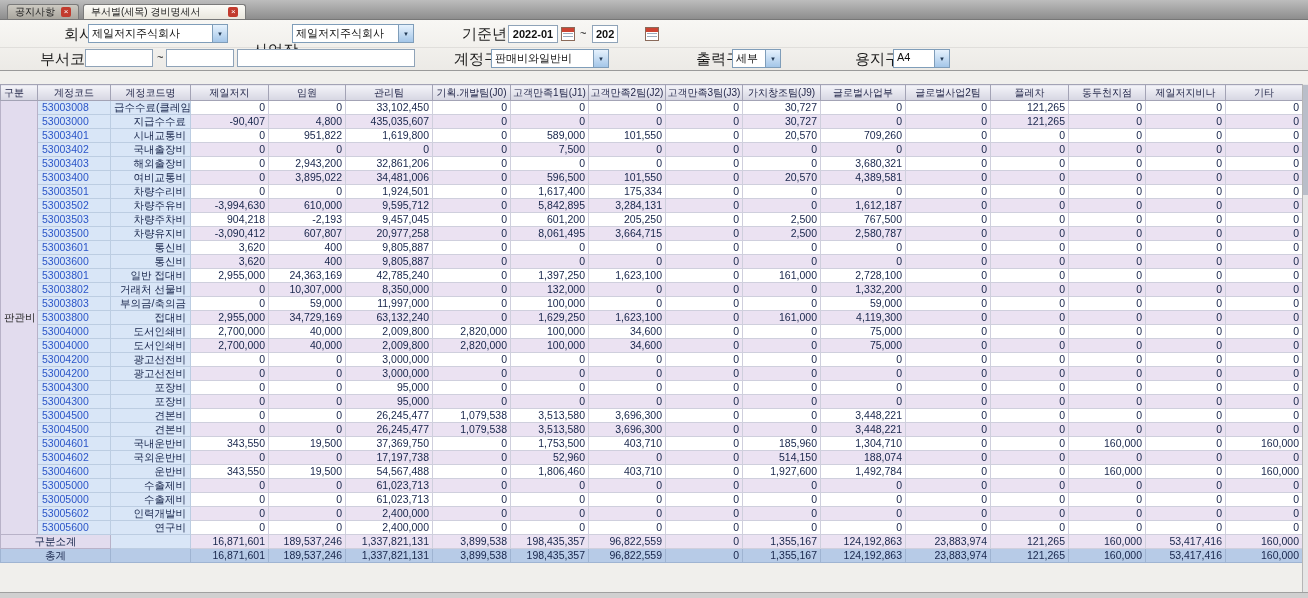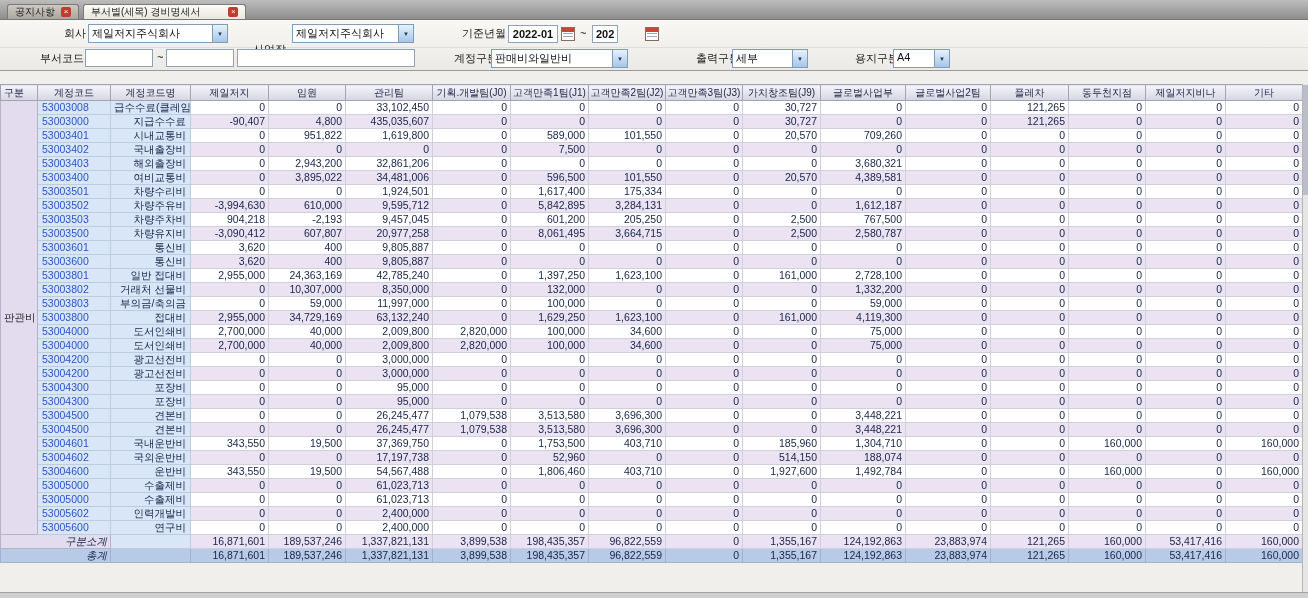--- a/index.html
+++ b/index.html
@@ -13,21 +13,21 @@
   .tab.active { background:linear-gradient(#fcfbf7,#e9e6dd);gap:28px; }
   .tab-close { width:10px; height:10px; background:#c23b2e; color:#fff; font-size:8px; line-height:10px; text-align:center; border-radius:2px; cursor:pointer; }
 
   
   .menubar { height:16px; background:linear-gradient(#efefef,#d2d2d2); border-bottom:1px solid #a8a8a8; display:flex; align-items:center; }
   .menu-open { margin-left:4px; background:linear-gradient(#b0434c,#8c2730); border:1px solid #6c1f27; color:#fff; font-size:7.5px; font-weight:bold; padding:1px 8px 2px; border-radius:8px; letter-spacing:.5px; cursor:pointer; white-space:nowrap; }
 
   
   .filters { position:relative; height:51px; background:linear-gradient(#f8f7f4,#eceae6); border-bottom:1px solid #9a9a9a; }
   .filters .sep { position:absolute; top:27px; left:0; right:0; border-top:1px solid #e0dedb; }
-  .f-label { position:absolute; font-size:11px; color:#1a1a1a; height:19px; line-height:19px; white-space:nowrap; }
+  .f-label { position:absolute; font-size:15px; color:#1a1a1a; height:19px; line-height:19px; white-space:nowrap; }
   .combo { position:absolute; height:19px; border:1px solid #7f9db9; background:#fff; display:flex; align-items:stretch; font-size:11px; color:#111; cursor:pointer; }
   .combo-text { flex:1; padding:1px 3px 0; white-space:nowrap; overflow:hidden; }
   .combo-arrow { width:15px; border-left:1px solid #7f9db9; background:linear-gradient(#e6f2fd,#a4c6e8); font-size:6px; color:#223a55; display:flex; align-items:center; justify-content:center; }
   .tbox { position:absolute; height:18px; border:1px solid #8fa3b8; background:#fff; font-size:11px; padding:0 3px; font-family:inherit; color:#111; }
   .date-box { text-align:center; font-weight:bold; }
   .tilde { position:absolute; font-size:11px; color:#111; }
   .cal { position:absolute; width:14px; height:14px; background:#fff; border:1px solid #8a6a5a; cursor:pointer; }
   .cal::before { content:""; display:block; height:4px; background:#cc4433; }
   .cal::after { content:""; display:block; margin:1px; height:6px; background:repeating-linear-gradient(#9aabbd 0 1px, transparent 1px 3px); }
 
@@ -35,21 +35,21 @@
   .grid-wrap { position:absolute; top:84px; left:0; width:1302px; bottom:6px; overflow:hidden; }
   table { border-collapse:collapse; table-layout:fixed; width:1302px; }
   th { height:16px; background:linear-gradient(#f4f4f9,#d6d6e2); border:1px solid #a3a3b5; font-size:10px; font-weight:normal; color:#1d2145; padding:0 1px; overflow:hidden; white-space:nowrap; }
   th.first { text-align:left; padding-left:3px; }
   td { height:14px; line-height:13px; border:1px solid #cfcfdd; font-size:10.5px; color:#16244a; padding:0 3px; white-space:nowrap; overflow:hidden; }
   td.num { text-align:right; background:#fff; }
   tr.alt td.num { background:#ebe2f2; }
   td.code { background:#d9e6f7; color:#2a55c8; border-color:#bccde2; padding-left:4px; }
   td.name { background:#d9e6f7; text-align:right; border-color:#bccde2; padding-right:4px; }
   td.group { background:#e2dcee; vertical-align:middle; text-align:left; color:#222; border-color:#b8b2c8; padding-left:3px; }
-  td.rowlabel { text-align:right; padding-left:3px;font-style:italic; }
+  td.rowlabel { text-align:center; padding-left:3px; }
   tr.subtotal td.num { background:#ebe2f2; }
   tr.subtotal td.rowlabel { background:#e2dcee; border-color:#b8b2c8; }
   tr.subtotal td.name { background:#d9e6f7; }
   tr.total td { background:#b7cbe7; border-color:#9fb4d2; }
   .vscroll { position:absolute; top:84px; right:0; width:6px; bottom:6px; background:#e6e6e6; border-left:1px solid #b5b5b5; cursor:pointer; }
   .vthumb { margin:1px 0 0; width:100%; height:110px; background:#b9bec9; }
   .hscroll { position:absolute; left:0; bottom:0; width:100%; height:6px; background:#d0d0d0; border-top:1px solid #a0a0a0; cursor:pointer; }
 </style>
 </head>
 <body>
@@ -90,27 +90,27 @@
     <input class="tbox date-box" style="left: 592px; top: 5px; width: 26px;" value="2022-12">
     <span class="cal" style="left:645px; top:7px;"></span>
 
     <span class="f-label" style="left:40px; top:29px;">부서코드</span>
     <input class="tbox" style="left: 85px; top: 29px; width: 68px;" value="">
     <span class="tilde" style="left:157px; top:31px;">~</span>
     <input class="tbox" style="left: 166px; top: 29px; width: 68px;" value="">
     <input class="tbox" style="left: 237px; top: 29px; width: 178px;" value="">
 
     <span class="f-label" style="left:454px; top:29px;">계정구분</span>
-    <div class="combo" style="left:491px; top:29px; width:137px;">
+    <div class="combo" style="left:491px; top:29px; width:118px;">
       <span class="combo-text">판매비와일반비</span>
       <span class="combo-arrow">▼</span>
     </div>
 
     <span class="f-label" style="left:696px; top:29px;">출력구분</span>
-    <div class="combo" style="left:732px; top:29px; width:76px;">
+    <div class="combo" style="left:732px; top:29px; width:49px;">
       <span class="combo-text">세부</span>
       <span class="combo-arrow">▼</span>
     </div>
 
     <span class="f-label" style="left:855px; top:29px;">용지구분</span>
     <div class="combo" style="left:893px; top:29px; width:57px;">
       <span class="combo-text">A4</span>
       <span class="combo-arrow">▼</span>
     </div>
   </div>

